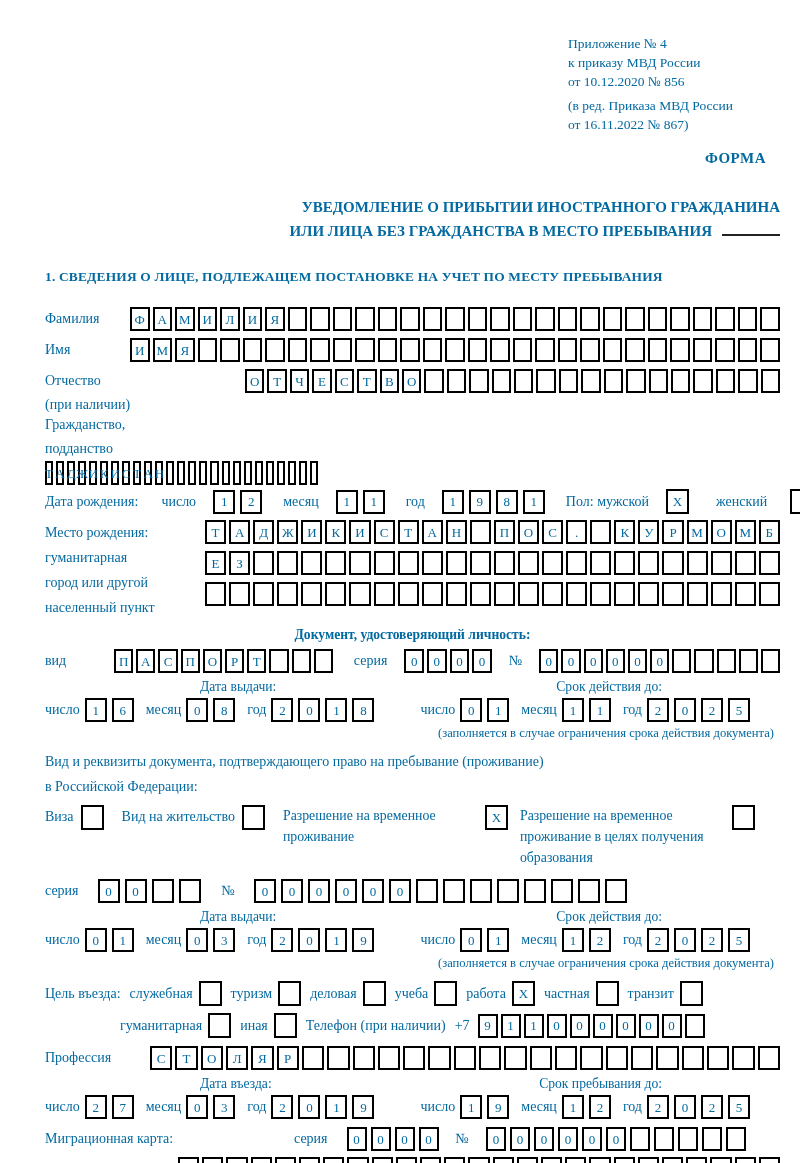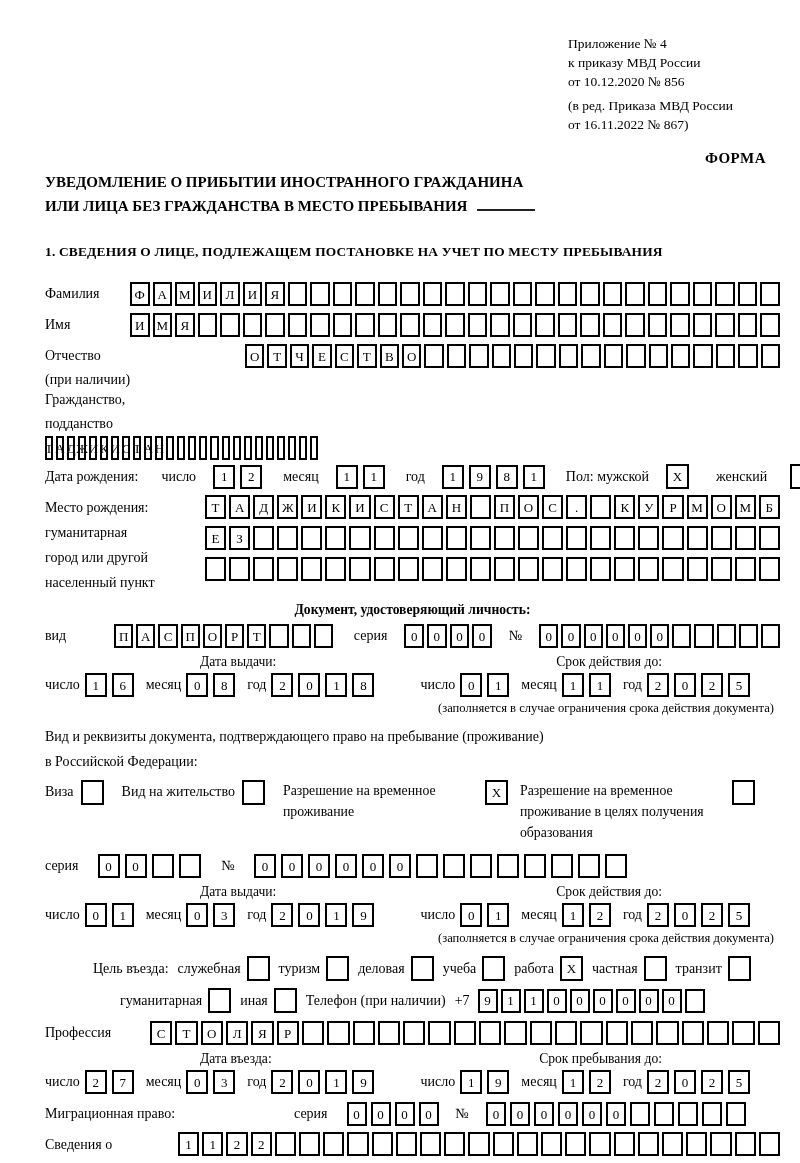--- a/index.html
+++ b/index.html
@@ -1,25 +1,25 @@
 <!DOCTYPE html>
 <html><head>
 <meta charset="utf-8">
 <style>
   html,body{margin:0;padding:0;background:#fff;}
   .page{
     width:800px;height:1163px;box-sizing:border-box;
     padding:34px 20px 0 45px;position:relative;overflow:hidden;
-    background:#fff;color:#000000;
+    background:#fff;color:#0369a1;
     font-family:"Liberation Serif","DejaVu Serif",serif;font-size:14px;
   }
   .hdr{width:190px;margin-left:auto;margin-right:22px;font-size:13.5px;line-height:19px;}
   .hdr .gap{margin-top:5px;}
   .forma{text-align:right;margin:16px 14px 0 0;font-weight:bold;font-size:15px;letter-spacing:.5px;}
-  .title{text-align:left;font-weight:bold;font-size:15px;line-height:24px;margin-top:3px;}
+  .title{text-align:right;font-weight:bold;font-size:15px;line-height:24px;margin-top:28px;}
   .blank-ul{display:inline-block;width:58px;border-bottom:2.2px solid #222;height:13px;margin-left:10px;}
   .sec-title{font-weight:bold;font-size:13.4px;margin-top:26px;letter-spacing:.2px;}
   .row{display:flex;align-items:flex-start;}
   .rowc{display:flex;align-items:center;gap:9px;}
   .lbl{flex:none;line-height:24px;}
   .w85{width:85px;} .w200{width:200px;} .w135{width:135px;} .w160{width:160px;} .w60{width:60px;} .w105{width:105px;} .w133{width:133px;}
   .grid{display:flex;gap:3px;flex:1;min-width:0;}
   .cell{flex:1;min-width:0;height:20px;border:2px solid #000;display:flex;align-items:center;justify-content:center;font-size:13px;line-height:1;background:#fff;}
   .grid.fixed{flex:none;} .grid.fixed .cell{flex:0 0 16px;}
   .grid.wide{flex:none;gap:5px;} .grid.wide .cell{flex:0 0 18px;}
@@ -34,21 +34,21 @@
   .doc-title{text-align:center;font-weight:bold;font-size:13.6px;margin-top:7px;}
   .dates-hdr{display:flex;margin-top:6px;font-size:13.6px;}
   .dt-left{margin-left:155px;} .dt-right{margin-left:auto;margin-right:118px;}
   .dates-row{display:flex;justify-content:space-between;padding-right:18px;margin-top:3px;}
   .note-r{text-align:right;font-size:12.6px;margin:4px 6px 0 0;}
   .intro{line-height:25px;margin-top:8px;}
   .opt-lbl-c{line-height:21px;font-size:13.8px;}
   .w195{width:195px;} .w205{width:205px;}
   .stay-opts{display:flex;align-items:flex-start;margin-top:6px;min-height:66px;}
   .stay-opts .cbox{margin:0 0 0 7px;}
-  .purpose{display:flex;align-items:center;margin-top:10px;flex-wrap:nowrap;margin-left:48px;}
+  .purpose{display:flex;align-items:center;margin-top:10px;flex-wrap:nowrap;}
   .purpose .cbox{margin-left:6px;}
   .purpose .lbl{margin-left:9px;}
   .purpose .lbl:first-child{margin-left:0;}
   .legal{margin-top:6px;}
 </style>
 </head>
 <body>
 
 <div class="page">
 
@@ -605,21 +605,21 @@
       <span class="grid wide">
           <span class="cell">2</span>
           <span class="cell">0</span>
           <span class="cell">2</span>
           <span class="cell">5</span>
         </span>
     </span>
   </div>
 
   <div class="rowc mt8">
-    <span class="lbl" style="width:240px;">Миграционная право:</span>
+    <span class="lbl" style="width:240px;">Миграционная карта:</span>
     <span class="lbl" style="margin-right:10px;">серия</span>
     <span class="grid fixed" style="gap:4px;">
         <span class="cell">0</span>
         <span class="cell">0</span>
         <span class="cell">0</span>
         <span class="cell">0</span>
       </span>
     <span class="lbl ml8" style="margin-right:8px;">№</span>
     <span class="grid fixed" style="gap:4px;">
         <span class="cell">0</span>

